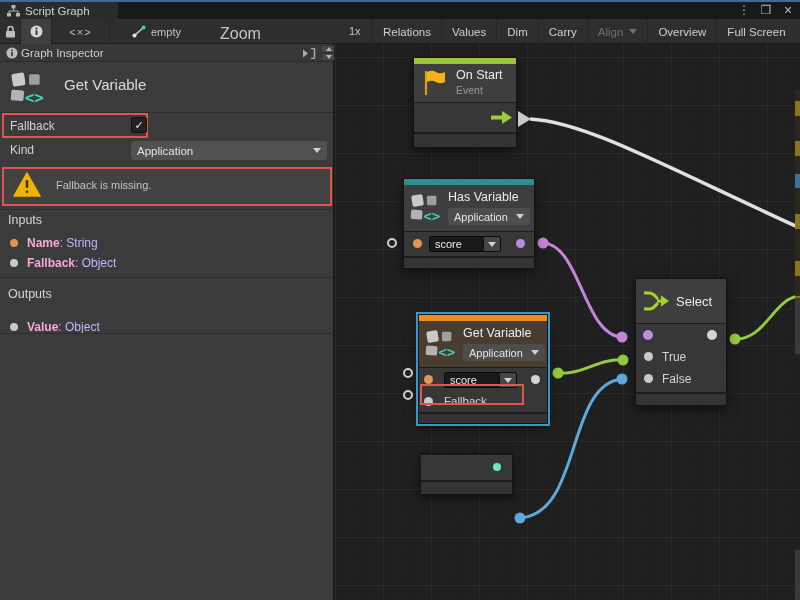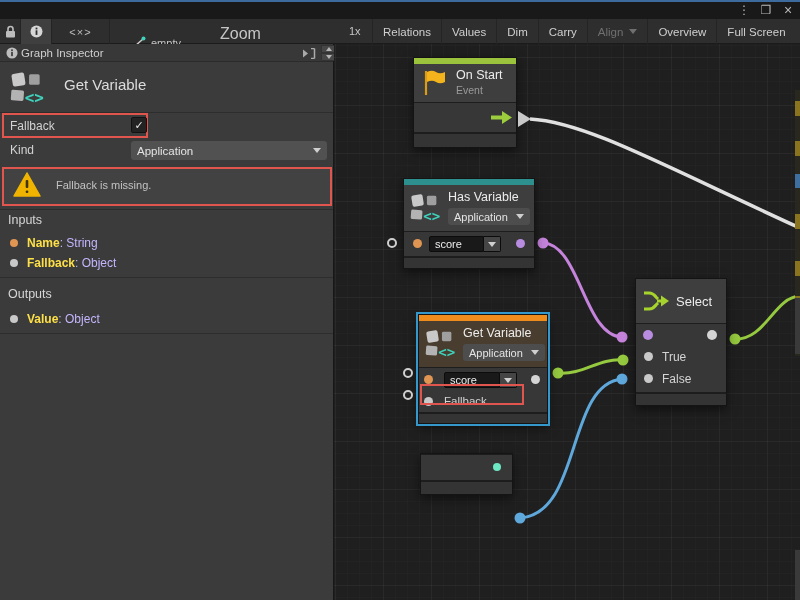--- a/index.html
+++ b/index.html
@@ -12,21 +12,21 @@
   #tabbar{left:0;top:2px;width:800px;height:17px;background:#191919;}
   #tab{left:0;top:0;width:118px;height:17px;background:#2b2b2b;display:flex;align-items:center;gap:5px;padding-left:7px;box-sizing:border-box;}
   #tab span{font-size:11.5px;color:#d2d2d2;}
   .winbtn{top:1px;width:18px;height:15px;color:#b9b9b9;font-size:12px;text-align:center;line-height:15px;}
 
   #toolbar{left:0;top:19px;width:800px;height:25px;background:#2e2e2e;border-bottom:1px solid #1b1b1b;box-sizing:border-box;}
   .tbtn{height:25px;display:flex;align-items:center;justify-content:center;font-size:11.5px;color:#cfcfcf;box-sizing:border-box;}
   #btn-info{left:20px;top:0;width:32px;background:#3f3f3f;border-left:1px solid #242424;border-right:1px solid #242424;}
   #btn-lock{left:0;top:0;width:20px;}
   #btn-code{left:52px;top:0;width:58px;border-right:1px solid #242424;color:#bdbdbd;font-size:11px;letter-spacing:1px;}
-  #empty-chip{left:132px;top:11px;height:25px;display:flex;align-items:center;gap:5px;}
+  #empty-chip{left:132px;top:0;height:25px;display:flex;align-items:center;gap:5px;}
   #empty-chip span{font-size:11px;color:#c6c6c6;}
   #zoom-label{left:220px;top:6px;font-size:16px;color:#c6c6c6;}
   #zoom-track{left:250px;top:31px;width:86px;height:1px;background:#8f8f8f;}
   #zoom-handle{left:331px;top:26px;width:11px;height:11px;border-radius:50%;background:#b2b2b2;}
   #zoom-value{left:349px;top:6px;font-size:11px;color:#c6c6c6;}
   #tb-right{left:372px;top:0;height:25px;display:flex;}
   #tb-right .tbtn{padding:0 10px;border-left:1px solid #242424;}
   .tbtn.dim{color:#6f6f6f;}
   .dd-arrow{width:0;height:0;border-left:4px solid transparent;border-right:4px solid transparent;border-top:5px solid #6f6f6f;margin-left:6px;}
 
@@ -42,21 +42,21 @@
                   color:#eaeaea;font-size:11px;text-align:center;line-height:15px;box-sizing:border-box;}
   #kind-label{left:10px;top:99px;font-size:12px;color:#d2d2d2;}
   .dropdown{background:#515151;border-radius:3px;display:flex;align-items:center;justify-content:space-between;
             padding:0 6px;box-sizing:border-box;font-size:11.5px;color:#e4e4e4;}
   .dropdown .dd-arrow{border-top-color:#cfcfcf;}
   #warn-box{left:2px;top:123px;width:330px;height:39px;background:#424242;}
   #warn-text{left:56px;top:135px;font-size:11px;color:#c2c2c2;}
   .sec-header{left:8px;font-size:12.5px;color:#d6d6d6;}
   .port-row{left:10px;display:flex;align-items:center;gap:9px;font-size:12px;}
   .pdot{width:8px;height:8px;border-radius:50%;}
-  .pname{font-weight:bold;color:#fde047;}
+  .pname{font-weight:bold;color:#f9a8d4;}
   .ptype{color:#c4b5fd;}
 
   
   .scrollbtn{left:321px;width:16px;height:8px;background:#474747;border:1px solid #333;box-sizing:border-box;display:flex;align-items:center;justify-content:center;}
   .tri-up{width:0;height:0;border-left:3px solid transparent;border-right:3px solid transparent;border-bottom:4px solid #b5b5b5;}
   .tri-dn{width:0;height:0;border-left:3px solid transparent;border-right:3px solid transparent;border-top:4px solid #b5b5b5;}
 
   
   #canvas{left:334px;top:44px;width:466px;height:556px;background-color:#1f1f1f;
     background-image:
@@ -88,20 +88,29 @@
   #out-triangle{left:184px;top:67px;width:0;height:0;border-top:8px solid transparent;border-bottom:8px solid transparent;border-left:13px solid #c9c9c9;}
   .edge-frag{left:461px;width:5px;}
 </style>
 </head>
 <body>
 
 <div id="app">
 
   <div class="abs" id="focus-line"></div>
   <div class="abs" id="tabbar">
+    <div class="abs" id="tab">
+      <svg width="13" height="12" viewBox="0 0 13 12">
+        <rect x="4.5" y="0" width="4" height="3.5" fill="#b5b5b5"></rect>
+        <rect x="0" y="8" width="4" height="3.5" fill="#b5b5b5"></rect>
+        <rect x="9" y="8" width="4" height="3.5" fill="#b5b5b5"></rect>
+        <path d="M6.5 3.5 v2.5 M2 8 V6 h9 v2" stroke="#b5b5b5" stroke-width="1" fill="none"></path>
+      </svg>
+      <span>Script Graph</span>
+    </div>
     <div class="abs winbtn" style="left:735px;">⋮</div>
     <div class="abs winbtn" style="left:757px;">❐</div>
     <div class="abs winbtn" style="left:779px;font-size:14px;">×</div>
   </div>
 
   <div class="abs" id="toolbar">
     <div class="abs tbtn" id="btn-lock">
       <svg width="11" height="13" viewBox="0 0 11 13">
         <rect x="1" y="6" width="9" height="6.5" rx="1" fill="#bdbdbd"></rect>
         <path d="M3 6 V4 a2.5 2.5 0 0 1 5 0 V6" stroke="#bdbdbd" stroke-width="1.6" fill="none"></path>
@@ -193,21 +202,21 @@
       <span class="pdot" style="background:#e09553;"></span>
       <span><span class="pname">Name</span><span class="ptype">: String</span></span>
     </div>
     <div class="abs port-row" style="top:212px;">
       <span class="pdot" style="background:#c9c9c9;"></span>
       <span><span class="pname">Fallback</span><span class="ptype">: Object</span></span>
     </div>
     <div class="abs divider" style="top:233px;"></div>
 
     <div class="abs sec-header" style="top:243px;">Outputs</div>
-    <div class="abs port-row" style="top:268px;">
+    <div class="abs port-row" style="top:276px;">
       <span class="pdot" style="background:#c9c9c9;"></span>
       <span><span class="pname">Value</span><span class="ptype">: Object</span></span>
     </div>
     <div class="abs divider" style="top:289px;"></div>
   </div>
 
   <div class="abs" id="canvas">
 
     <svg class="abs" id="wires" width="466" height="556" viewBox="0 0 466 556">
       <path d="M196,75 C 252,78 330,122 466,184" stroke="#e0e0e0" stroke-width="3.5" fill="none"></path>

